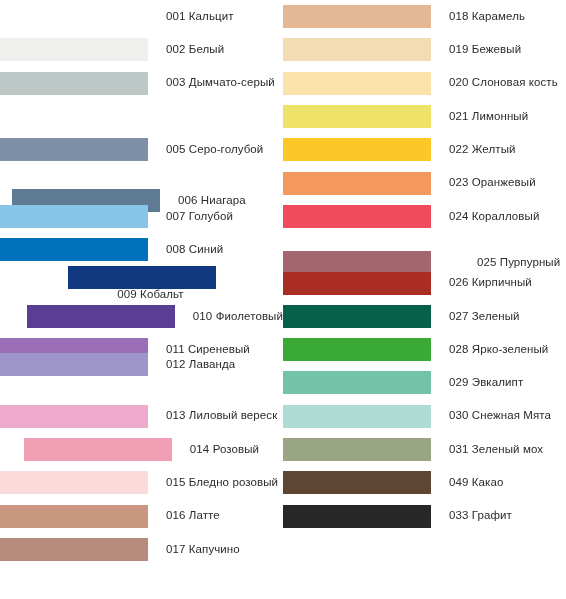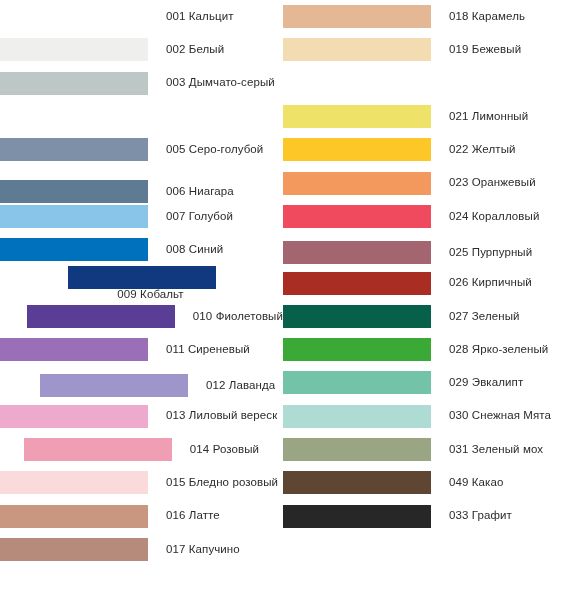--- a/index.html
+++ b/index.html
@@ -70,21 +70,21 @@
         <div class="label">002 Белый</div>
       </div>
       <div class="swatch-row" style="top: 66.6px;">
         <div class="chip" style="background: rgb(189, 200, 198);"></div>
         <div class="label">003 Дымчато-серый</div>
       </div>
       <div class="swatch-row" style="top: 133.2px;">
         <div class="chip" style="background: rgb(126, 144, 168);"></div>
         <div class="label">005 Серо-голубой</div>
       </div>
-      <div class="swatch-row" style="top: 175px;">
+      <div class="swatch-row" style="top: 184px; padding-left: 12px;">
         <div class="chip" style="background: rgb(95, 122, 147);"></div>
         <div class="label">006 Ниагара</div>
       </div>
       <div class="swatch-row" style="top: 199.8px;">
         <div class="chip" style="background: rgb(137, 197, 232);"></div>
         <div class="label">007 Голубой</div>
       </div>
       <div class="swatch-row" style="top: 233.1px;">
         <div class="chip" style="background: rgb(0, 113, 188);"></div>
         <div class="label">008 Синий</div>
@@ -94,21 +94,21 @@
         <div class="label">009 Кобальт</div>
       </div>
       <div class="swatch-row" style="top: 299.7px; justify-content: flex-end;">
         <div class="chip" style="background: rgb(90, 61, 148);"></div>
         <div class="label">010 Фиолетовый</div>
       </div>
       <div class="swatch-row" style="top: 333px;">
         <div class="chip" style="background: rgb(154, 111, 184);"></div>
         <div class="label">011 Сиреневый</div>
       </div>
-      <div class="swatch-row" style="top: 369px; padding-left: 40px;">
+      <div class="swatch-row" style="top: 348px;">
         <div class="chip" style="background: rgb(158, 149, 203);"></div>
         <div class="label">012 Лаванда</div>
       </div>
       <div class="swatch-row" style="top: 399.6px;">
         <div class="chip" style="background: rgb(238, 170, 205);"></div>
         <div class="label">013 Лиловый вереск</div>
       </div>
       <div class="swatch-row" style="top: 432.9px; justify-content: center;">
         <div class="chip" style="background: rgb(239, 158, 180);"></div>
         <div class="label">014 Розовый</div>
@@ -128,37 +128,41 @@
     </div>
   <div class="column right">
       <div class="swatch-row" style="top: 0px;">
         <div class="chip" style="background: rgb(228, 184, 148);"></div>
         <div class="label">018 Карамель</div>
       </div>
       <div class="swatch-row" style="top: 33.3px;">
         <div class="chip" style="background: rgb(243, 219, 178);"></div>
         <div class="label">019 Бежевый</div>
       </div>
+      <div class="swatch-row" style="top: 66.6px;">
+        <div class="chip" style="background: rgb(251, 226, 171);"></div>
+        <div class="label">020 Слоновая кость</div>
+      </div>
       <div class="swatch-row" style="top: 99.9px;">
         <div class="chip" style="background: rgb(238, 226, 104);"></div>
         <div class="label">021 Лимонный</div>
       </div>
       <div class="swatch-row" style="top: 133.2px;">
         <div class="chip" style="background: rgb(253, 200, 39);"></div>
         <div class="label">022 Желтый</div>
       </div>
       <div class="swatch-row" style="top: 166.5px;">
         <div class="chip" style="background: rgb(243, 153, 94);"></div>
         <div class="label">023 Оранжевый</div>
       </div>
       <div class="swatch-row" style="top: 199.8px;">
         <div class="chip" style="background: rgb(239, 74, 94);"></div>
         <div class="label">024 Коралловый</div>
       </div>
-      <div class="swatch-row" style="top: 236px;">
+      <div class="swatch-row" style="top: 246px; gap: 28px;">
         <div class="chip" style="background: rgb(163, 101, 111);"></div>
         <div class="label">025 Пурпурный</div>
       </div>
       <div class="swatch-row" style="top: 266.4px;">
         <div class="chip" style="background: rgb(169, 45, 34);"></div>
         <div class="label">026 Кирпичный</div>
       </div>
       <div class="swatch-row" style="top: 299.7px;">
         <div class="chip" style="background: rgb(7, 97, 74);"></div>
         <div class="label">027 Зеленый</div>

